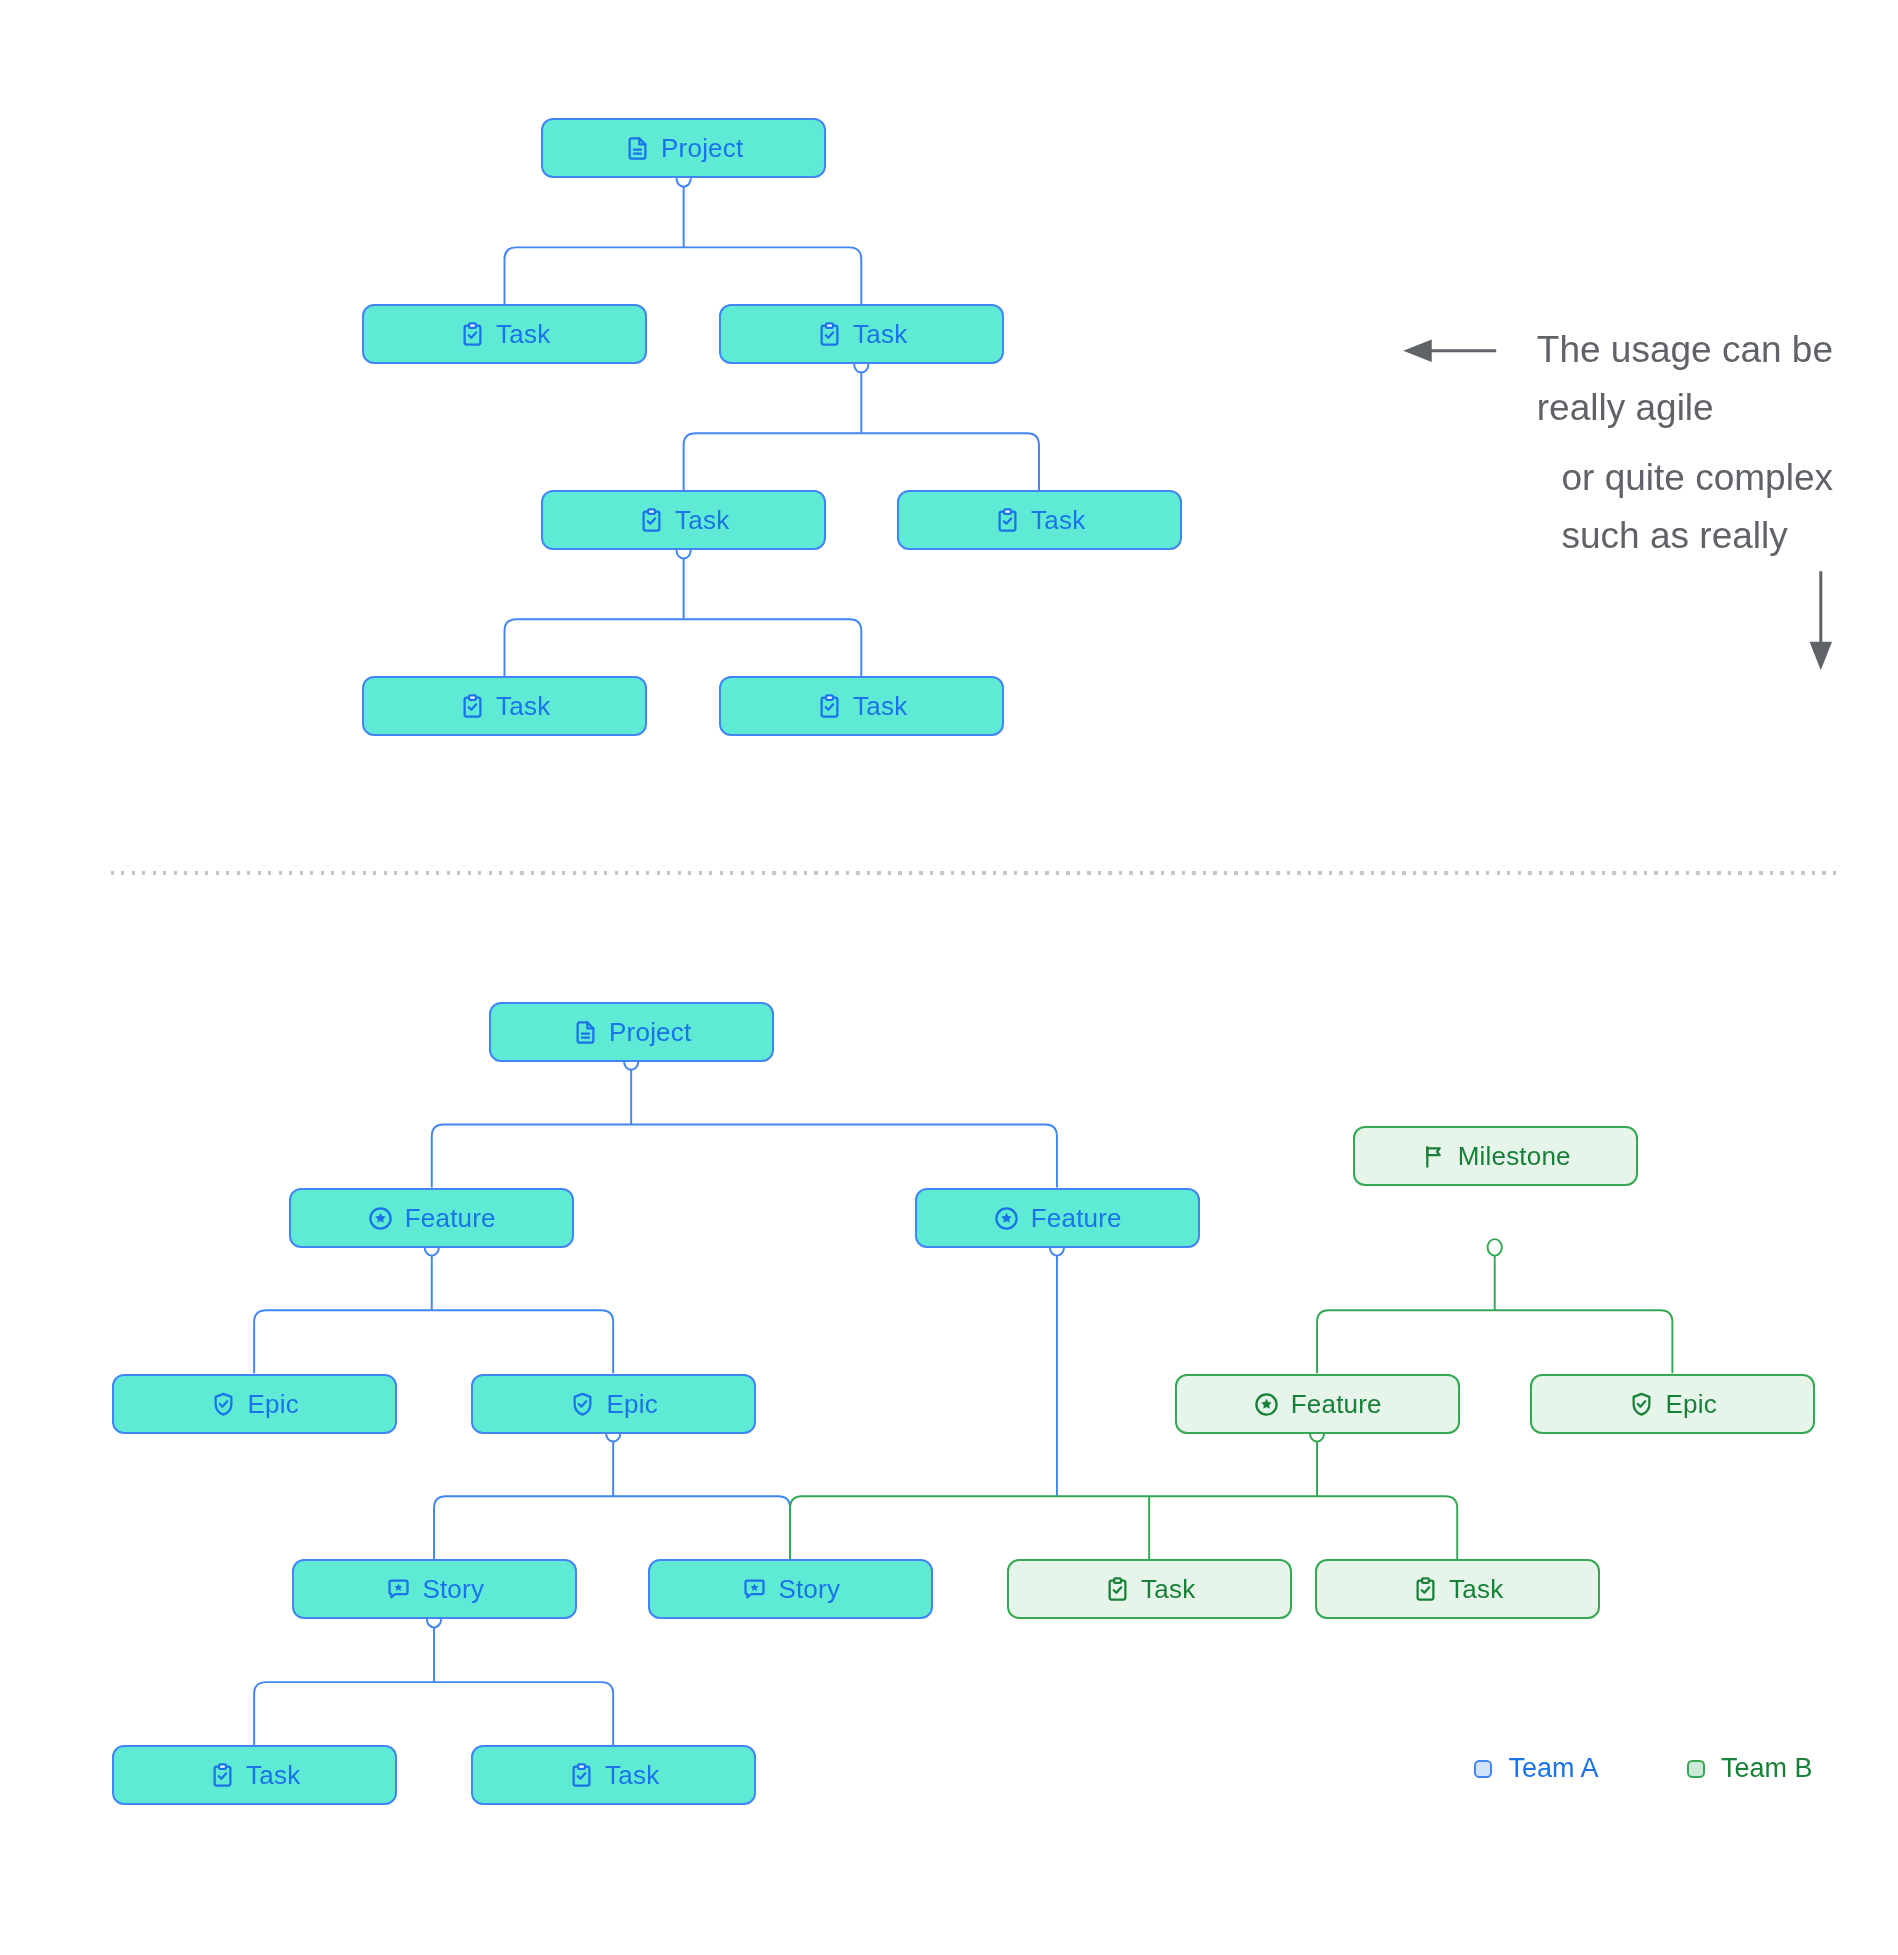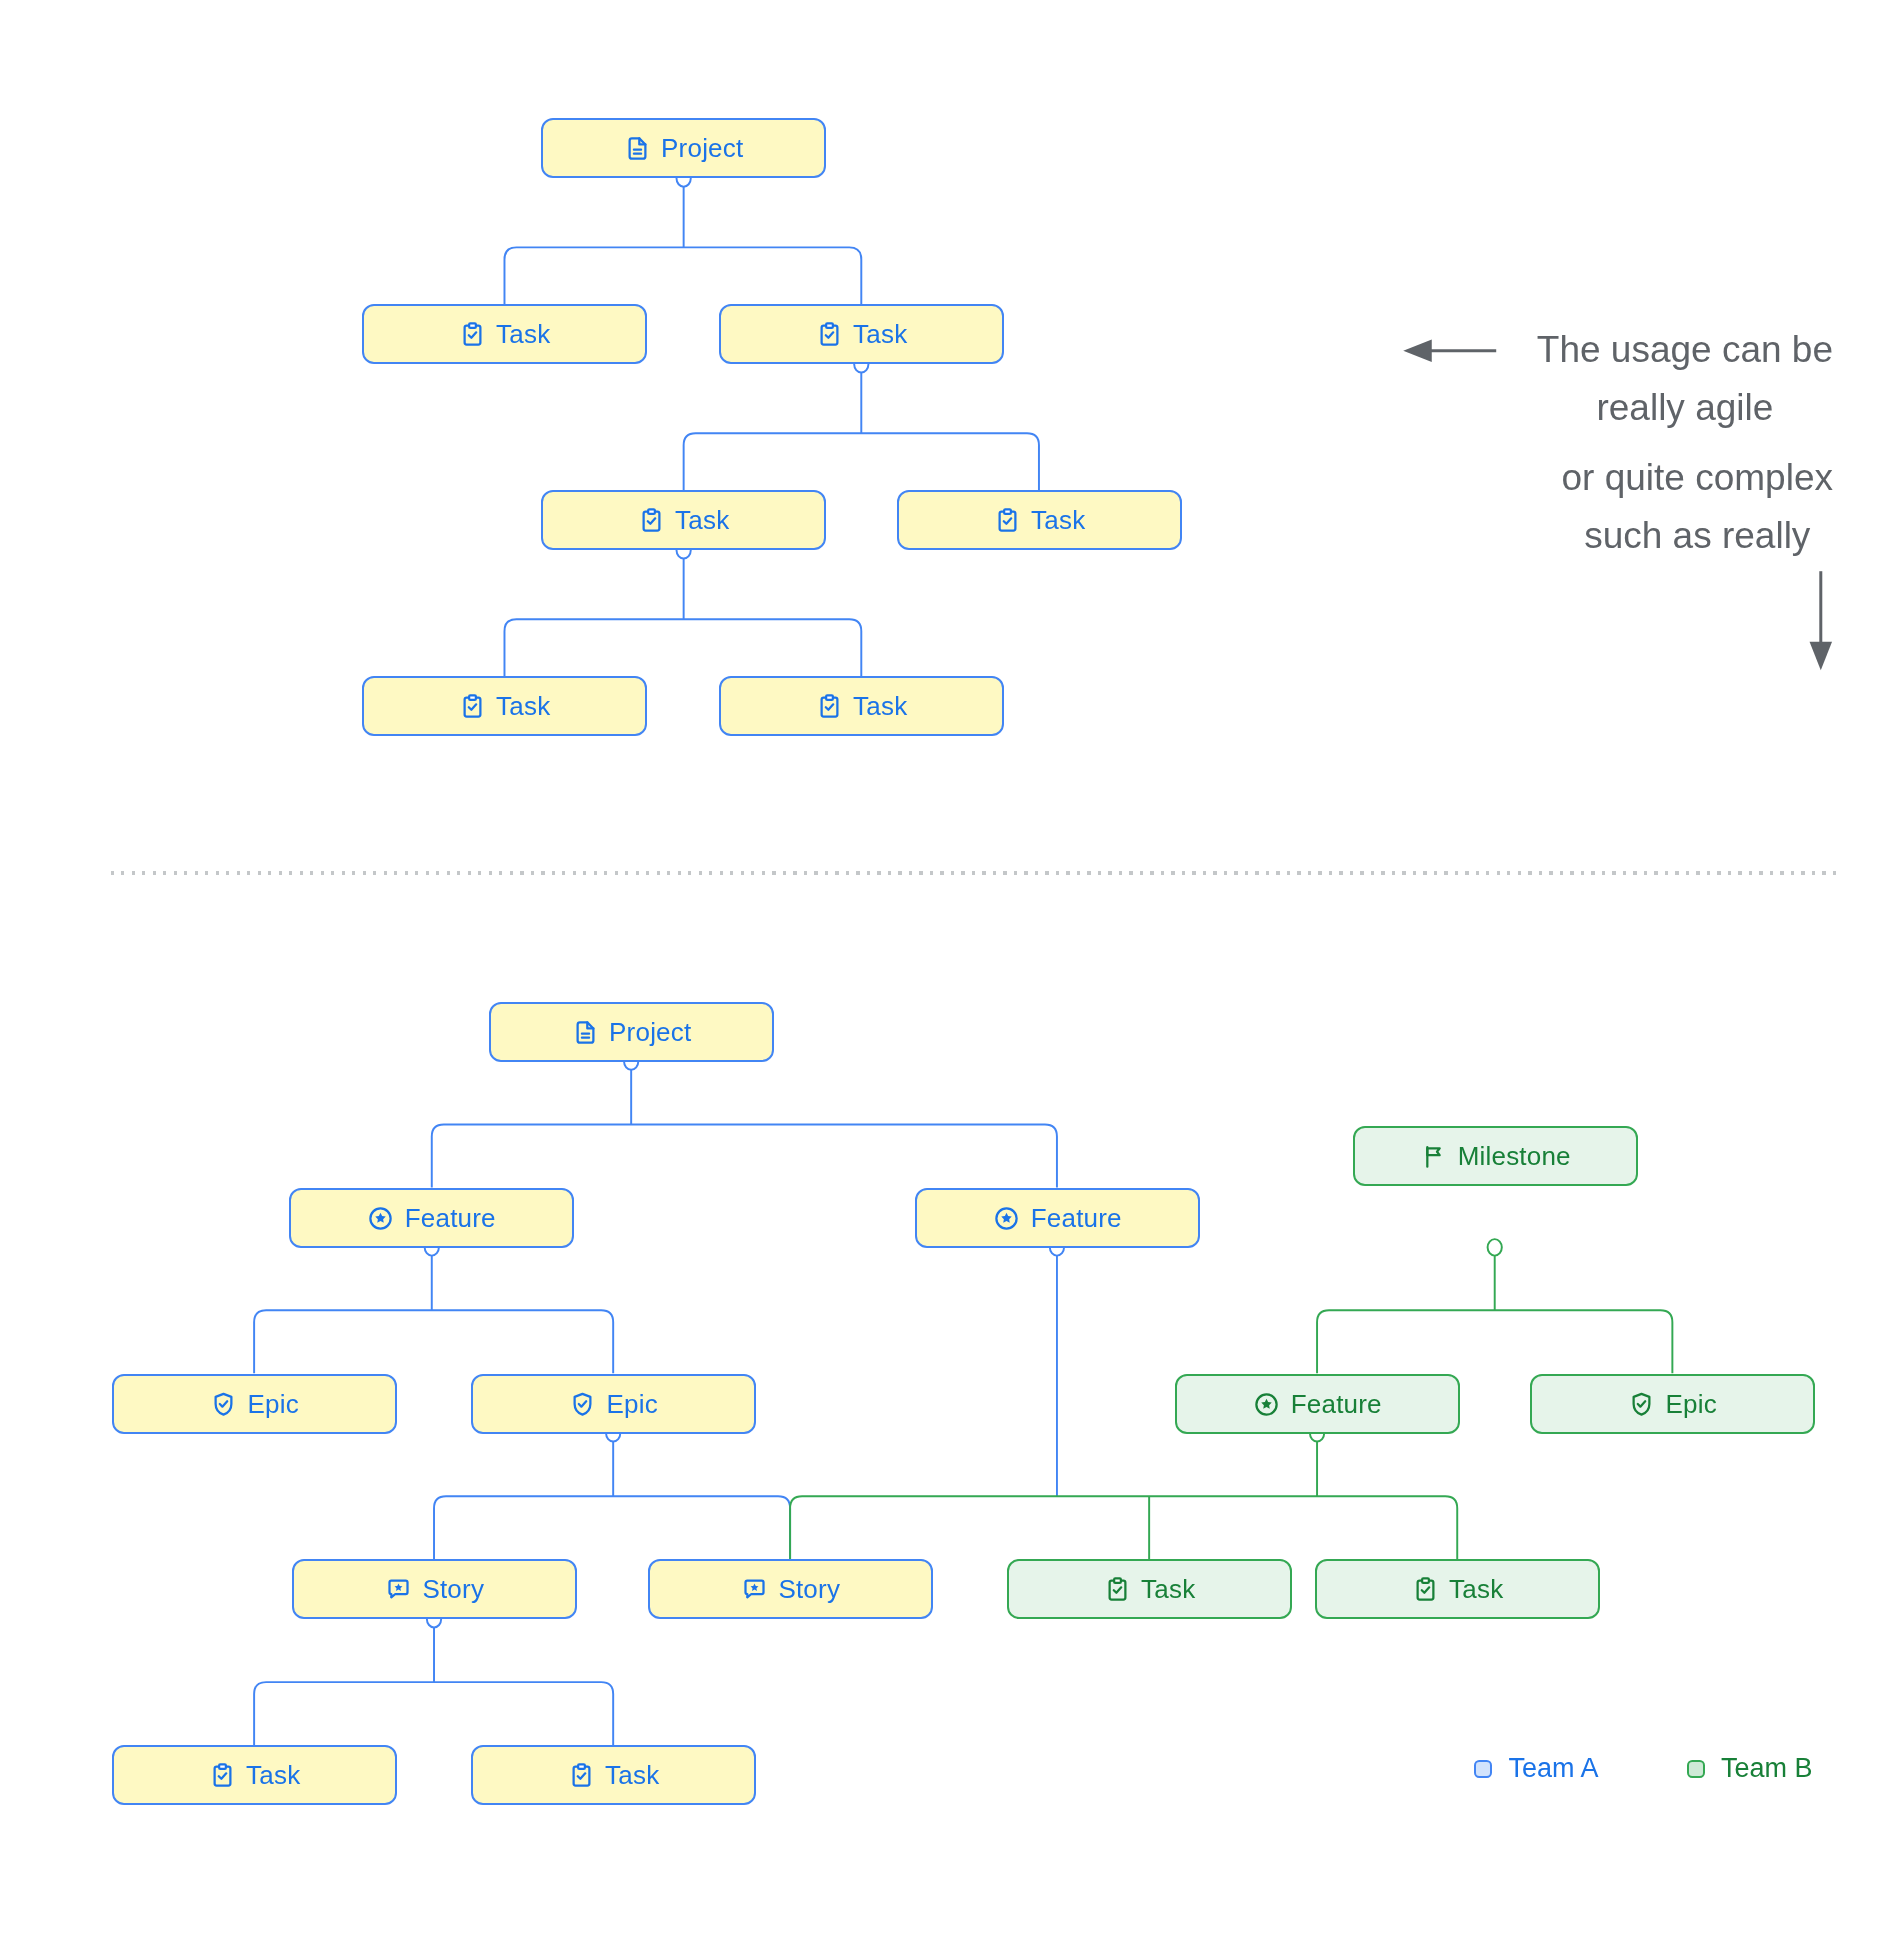--- a/index.html
+++ b/index.html
@@ -14,27 +14,27 @@
   .node{
     position:absolute;
     width:285px;height:60px;
     border-radius:12px;
     border:2.2px solid;
     box-sizing:border-box;
     display:flex;align-items:center;justify-content:center;
     gap:10.5px;
     font-size:26px;font-weight:500;letter-spacing:0.2px;
   }
-  .node.blue{background:#fef9c3;border-color:#4285f4;color:#1a73e8;}
+  .node.blue{background:#5eead4;border-color:#4285f4;color:#1a73e8;}
   .node.green{background:#e6f4ea;border-color:#34a853;color:#188038;}
   .node .icn{width:27px;height:27px;flex:0 0 auto;display:block;}
   .annotation{
     position:absolute;
     right:65px;
-    text-align:center;
+    text-align:left;
     color:#5f6368;
     font-size:37px;line-height:58px;font-weight:400;
   }
   .annotation.p1{top:321px;}
   .annotation.p2{top:449px;}
   .divider{
     position:absolute;left:111px;top:871px;
     width:1727px;height:3.7px;
     background:repeating-linear-gradient(90deg,#c4c7c9 0 3px,transparent 3px 10.5px);
   }

